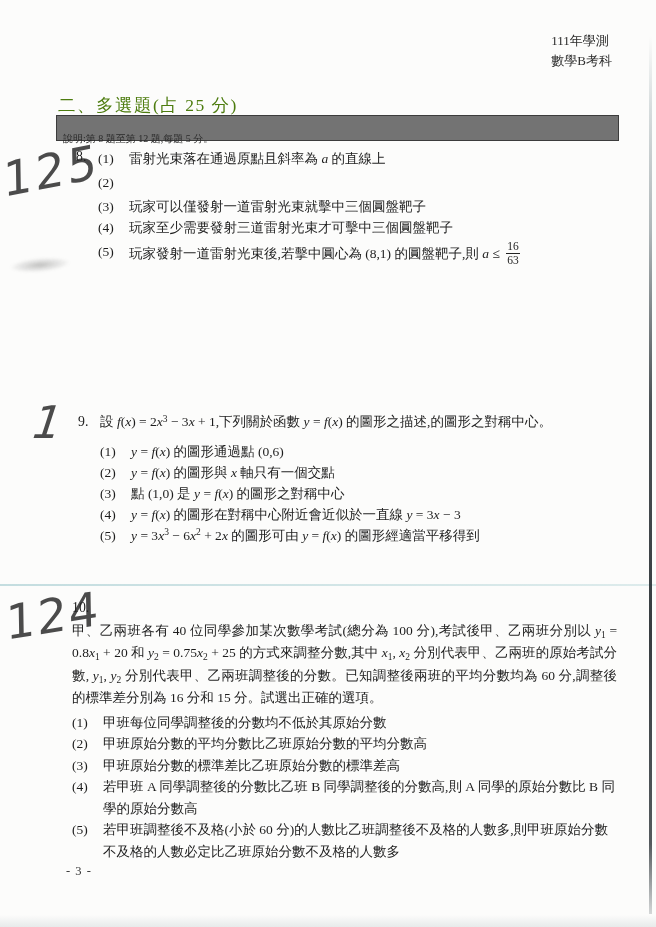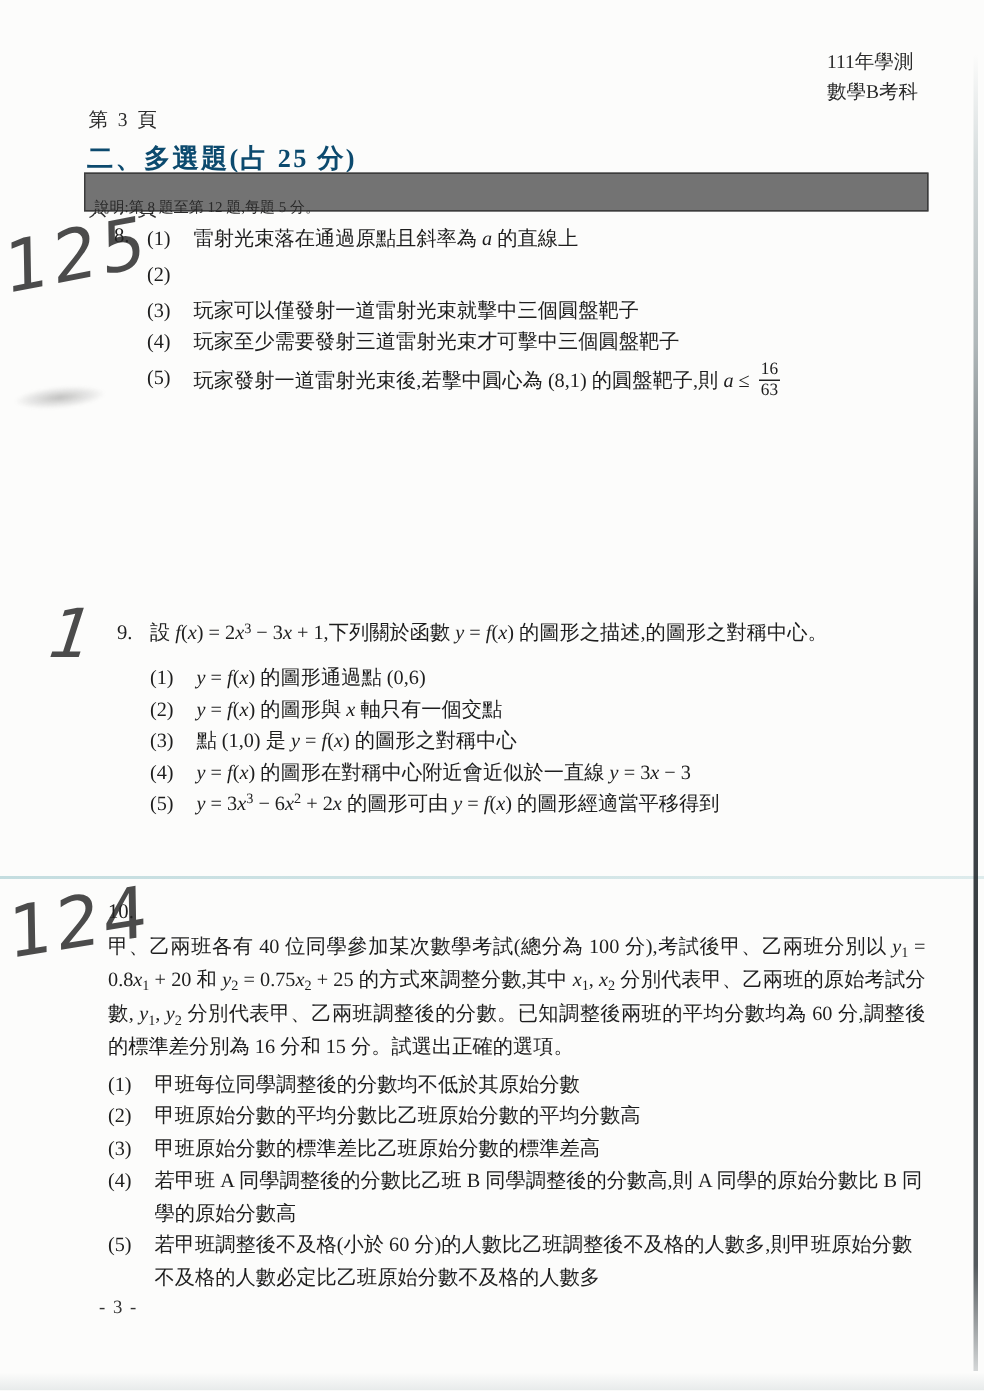--- a/index.html
+++ b/index.html
@@ -20,21 +20,21 @@
     font-size:13px; line-height:19.5px; white-space:pre; color:#2c2c2c;
   }
   .header-right {
     position:absolute; right:44px; top:31px; text-align:left;
     font-size:13px; line-height:19.5px; color:#2c2c2c;
   }
 
   
   .section-title {
     position:absolute; left:58px; top:93px;
-    font-size:17.5px; font-weight:bold; letter-spacing:1.5px; color:#0c4a6e;
+    font-size:17.5px; font-weight:normal; letter-spacing:1.5px; color:#4d7c0f;
   }
   .instruction-box {
     position:absolute; left:56px; top:115px; width:563px; height:24px;
     border:1.2px solid #3c3c3c; background:#737373;
     font-size:10px; line-height:21px; padding:12px 6px; color:#2a2a2a;
   }
 
   
   .question { position:absolute; display:flex; }
   .qnum { flex:none; font-size:13.8px; line-height:22.5px; color:#1d1d1d; }
@@ -114,24 +114,20 @@
   .bottom-band {
     position:absolute; left:0; top:915px; width:656px; height:12px;
     background:linear-gradient(180deg, rgba(190,200,200,0), rgba(183,194,196,.3));
   }
 </style>
 </head>
 <body>
 
 <div id="page">
 
-  <div class="header-left">
-    <div>第  3  頁</div>
-    <div>共  7  頁</div>
-  </div>
   <div class="header-right">
     <div>111年學測</div>
     <div>數學B考科</div>
   </div>
 
   <div class="section-title">二、多選題(占 25 分)</div>
   <div class="instruction-box">說明:第 8 題至第 12 題,每題 5 分。</div>
 
   <div class="question" id="q8">
     <div class="qnum">8.</div>

